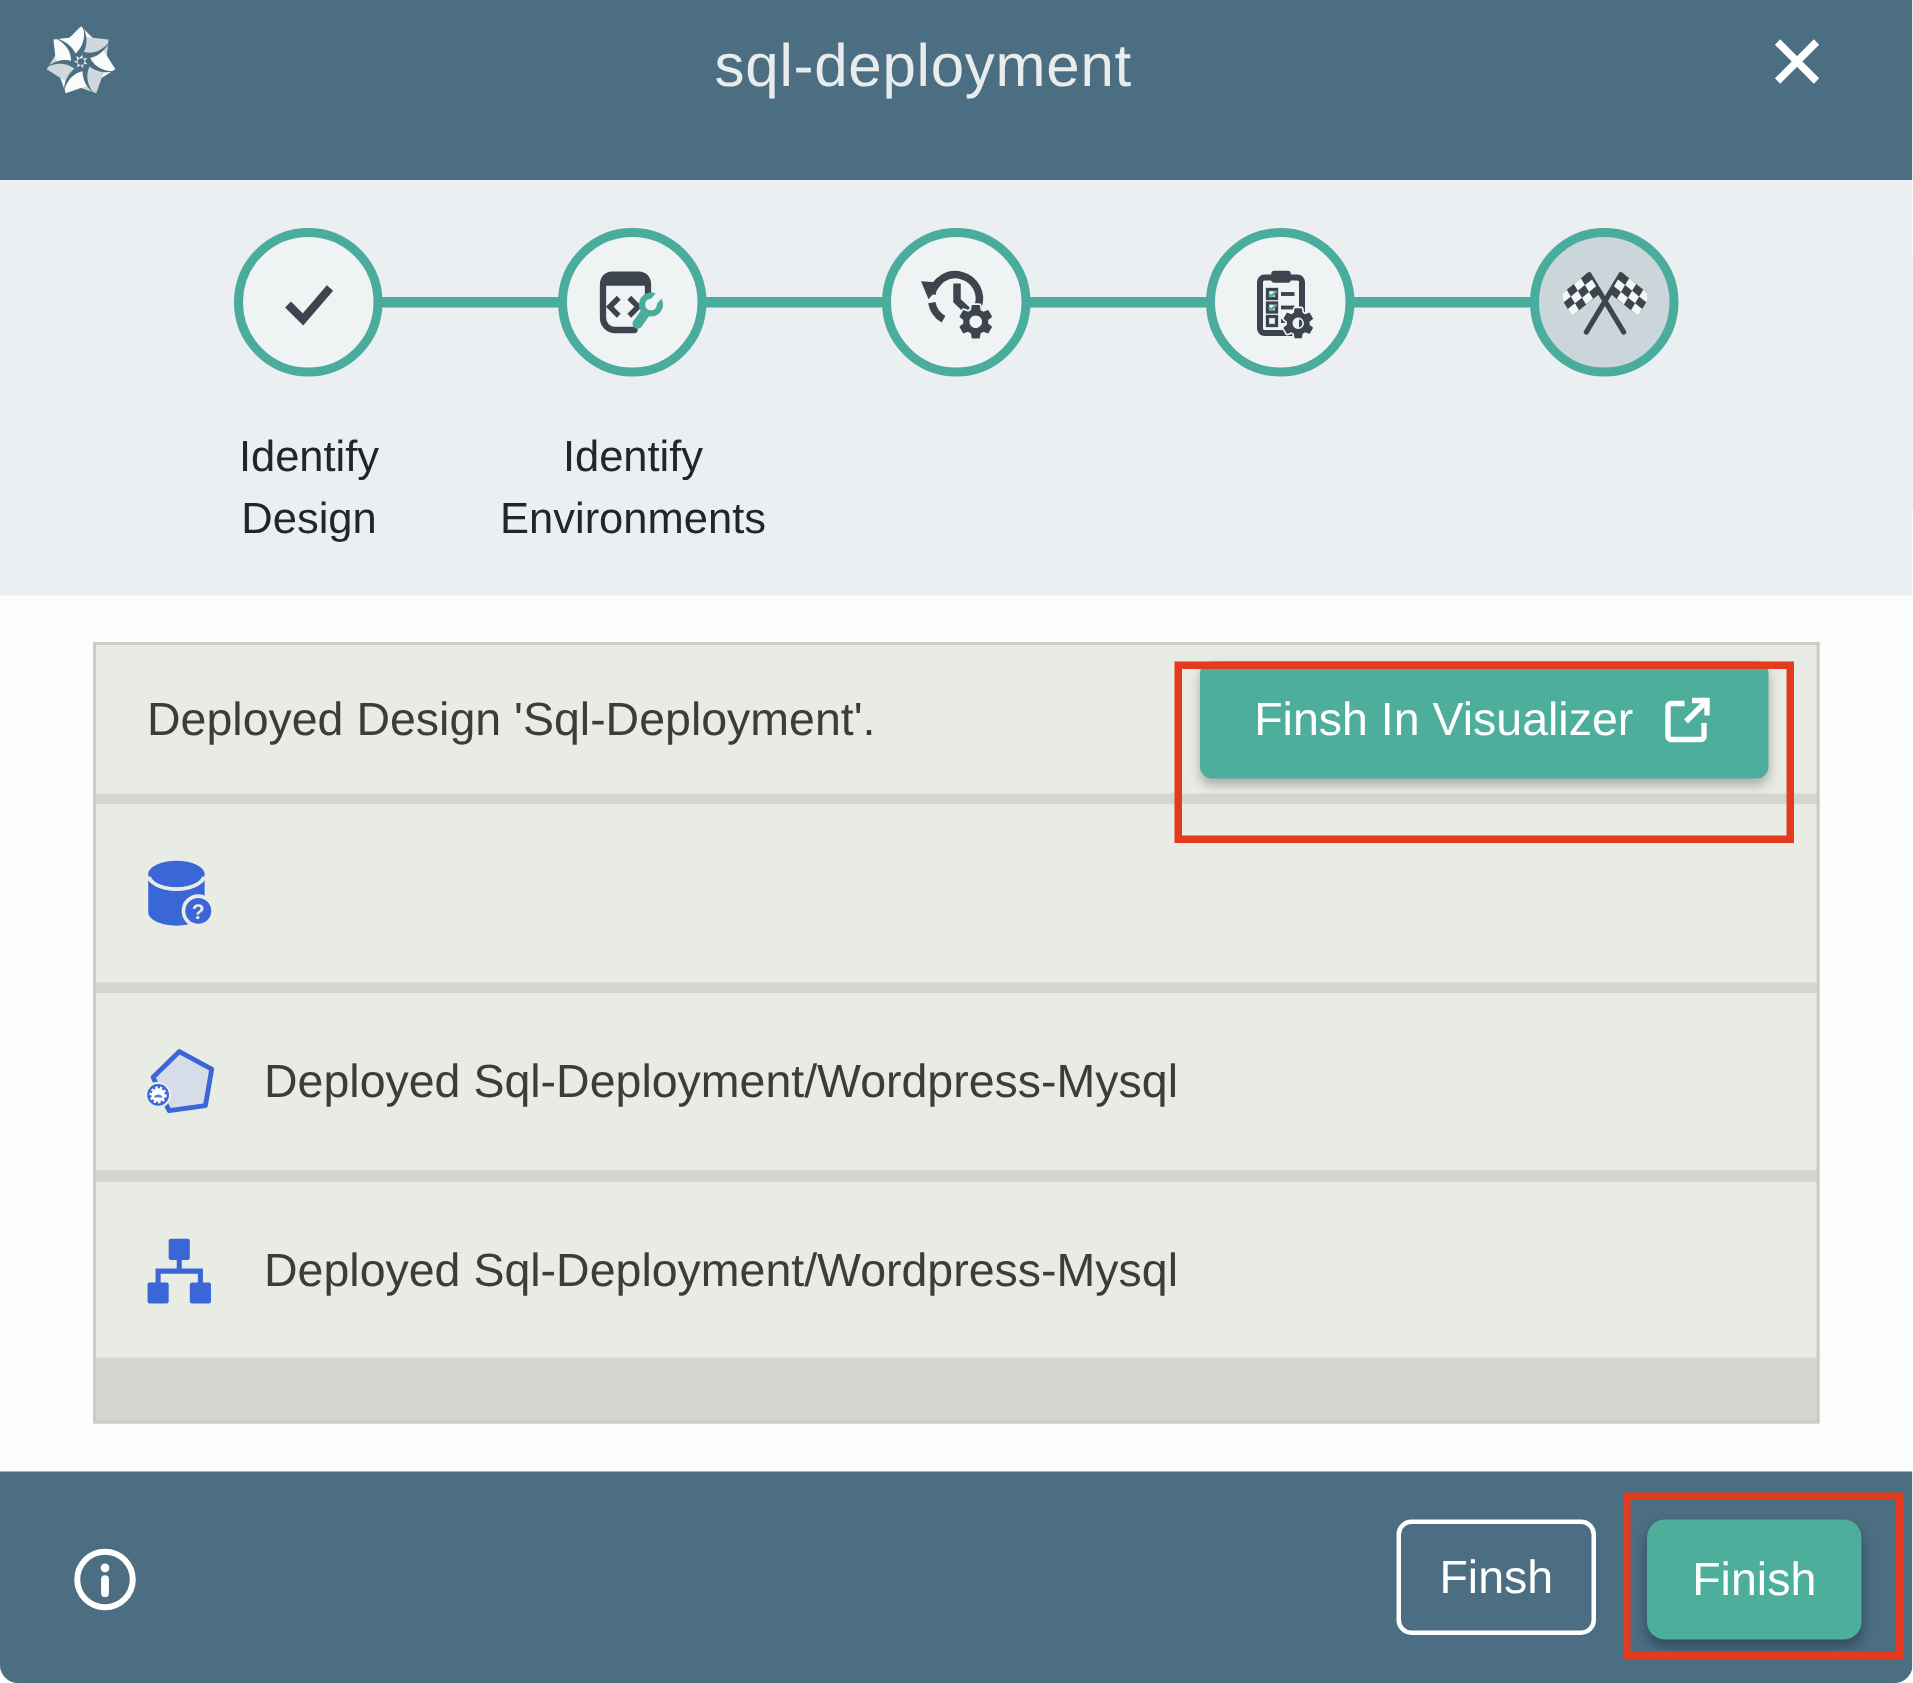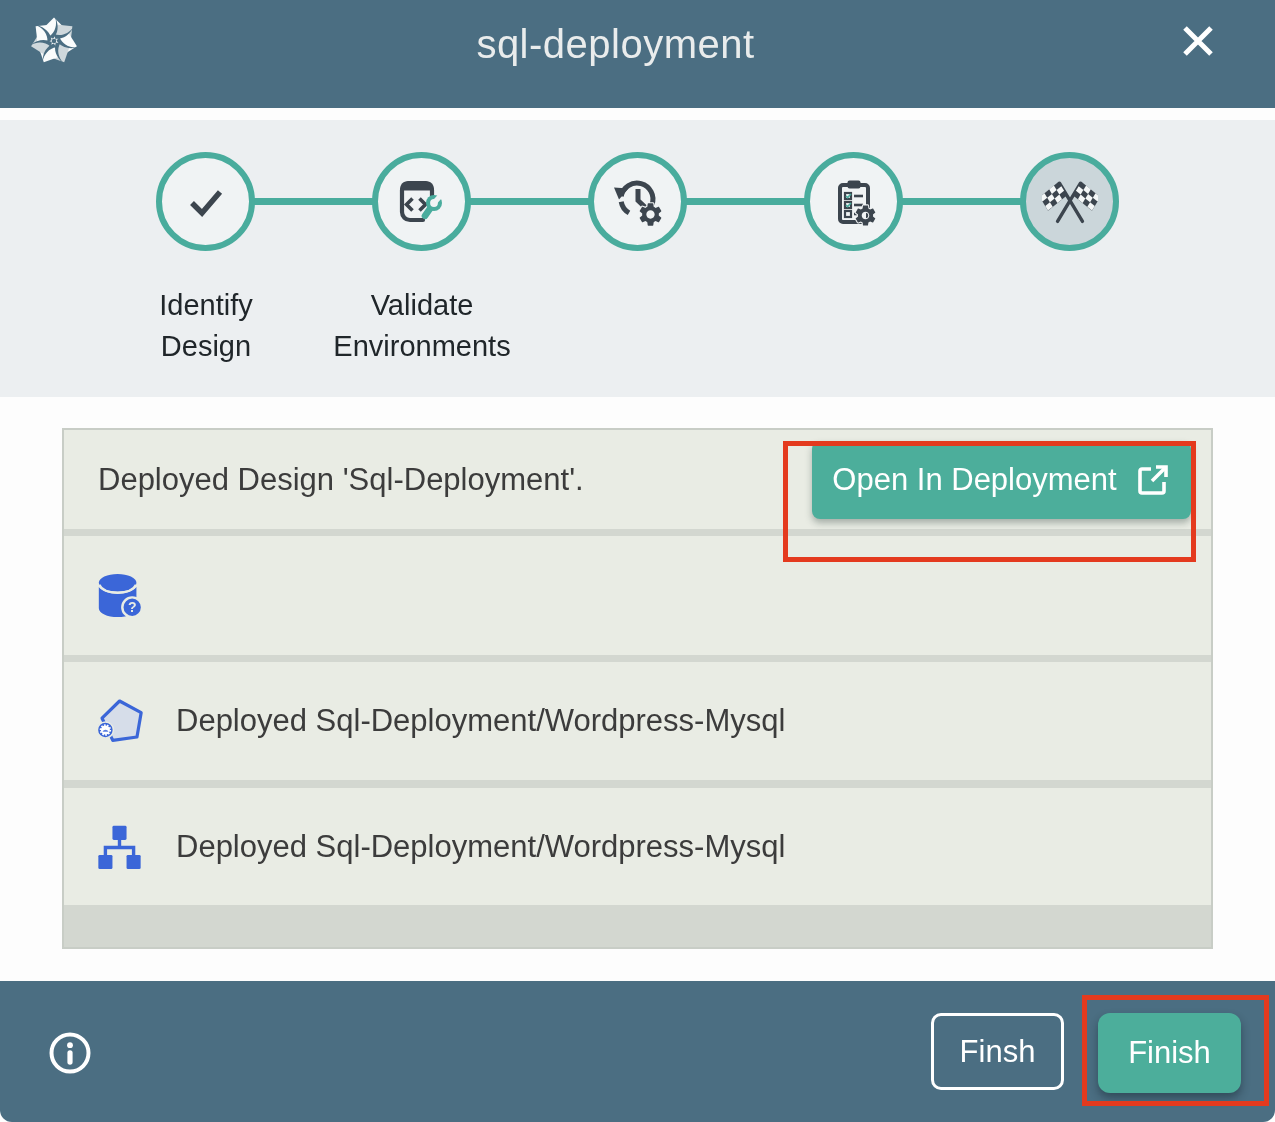--- a/index.html
+++ b/index.html
@@ -1,38 +1,38 @@
 <!DOCTYPE html>
 <html><head>
 <meta charset="utf-8">
 <style>
   html,body{margin:0;padding:0;background:#ffffff;}
   *{box-sizing:border-box;}
   body{font-family:"Liberation Sans",sans-serif;}
   .stage{position:relative;width:1275px;height:1122px;overflow:hidden;background:#fdfdfd;
          border-bottom-left-radius:12px;border-bottom-right-radius:12px;}
   
-  .hdr{position:absolute;left:0;top:0;width:1275px;height:108px;background:#4b6e82;}
+  .hdr{position:absolute;left:0;top:0;width:1275px;height:120px;background:#4b6e82;}
   .logo{position:absolute;left:29px;top:15px;width:50px;height:50px;}
   .title{position:absolute;left:0;right:44px;top:22px;text-align:center;
          font-size:40px;letter-spacing:.5px;color:#e9ecec;}
   .close{position:absolute;left:1174px;top:17px;width:48px;height:48px;cursor:pointer;}
   
   .stepper{position:absolute;left:0;top:120px;width:1275px;height:277px;background:#eceff1;}
   .conn{position:absolute;top:78px;height:7px;background:#49ac9d;}
   .circ{position:absolute;top:32px;width:99px;height:99px;border-radius:50%;
         border:6px solid #49ac9d;background:#f0f3f4;display:flex;align-items:center;justify-content:center;}
   .circ.current{background:#cbd6da;}
   .slabel{position:absolute;top:165px;width:190px;text-align:center;font-size:29px;
           line-height:41px;color:#20262a;}
   
   .panel{position:absolute;left:62px;top:428px;width:1151px;height:521px;
          border:2px solid #c8cdc6;background:#d3d7d0;display:flex;flex-direction:column;}
   .row{background:#e9ece4;display:flex;align-items:center;}
-  .row1{height:99px;padding-left:34px;padding-right:20px;justify-content:space-between;}
+  .row1{height:99px;padding-left:34px;padding-right:32px;justify-content:space-between;}
   .gap{height:7px;}
   .rowi{height:118px;padding-left:32px;}
   .rtext{font-size:31px;color:#3c3c3c;}
   .ricon{width:47px;height:47px;margin-right:33px;flex:none;}
   .vizbtn{width:379px;height:78px;border:none;border-radius:8px;background:#4cae9b;color:#fff;
           font-family:"Liberation Sans",sans-serif;font-size:31px;display:flex;align-items:center;
           justify-content:center;gap:18px;cursor:pointer;box-shadow:0 4px 7px rgba(40,60,55,.35);}
   .ann{position:absolute;border:5px solid #e43a1e;pointer-events:none;}
   .ann1{left:783px;top:441px;width:413px;height:121px;}
   .ann2{left:1082px;top:995px;width:187px;height:111px;}
@@ -160,28 +160,28 @@
             <rect x="0.0" y="-20.70" width="6" height="5.3" fill="#f4f7f7"></rect>
             <rect x="12.0" y="-20.70" width="6" height="5.3" fill="#f4f7f7"></rect>
             <rect x="6.0" y="-15.40" width="6" height="5.3" fill="#f4f7f7"></rect>
             <rect x="18.0" y="-15.40" width="6" height="5.3" fill="#f4f7f7"></rect>
           </g>
         </g>
       </svg>
     </div>
 
     <div class="slabel" style="left:111px;">Identify Design</div>
-    <div class="slabel" style="left:327px;">Validate Environments</div>
+    <div class="slabel" style="left:327px;">Identify Environments</div>
   </div>
 
   <div class="panel">
     <div class="row row1">
       <span class="rtext">Deployed Design 'Sql-Deployment'.</span>
       <button class="vizbtn">
-        <span>Open In Deployment</span>
+        <span>Finsh In Visualizer</span>
         <svg width="36" height="36" viewBox="0 0 36 36">
           <path d="M29 20 L29 29 C29 30.1 28.1 31 27 31 L7 31 C5.9 31 5 30.1 5 29 L5 9 C5 7.9 5.9 7 7 7 L16 7" fill="none" stroke="#ffffff" stroke-width="3.6"></path>
           <path d="M21 5 L31 5 L31 15" fill="none" stroke="#ffffff" stroke-width="3.6"></path>
           <line x1="30" y1="6" x2="17" y2="19" stroke="#ffffff" stroke-width="3.6"></line>
         </svg>
       </button>
     </div>
     <div class="gap"></div>
     <div class="row rowi" style="height:119px;">
       <svg class="ricon" viewBox="0 0 50 50">

